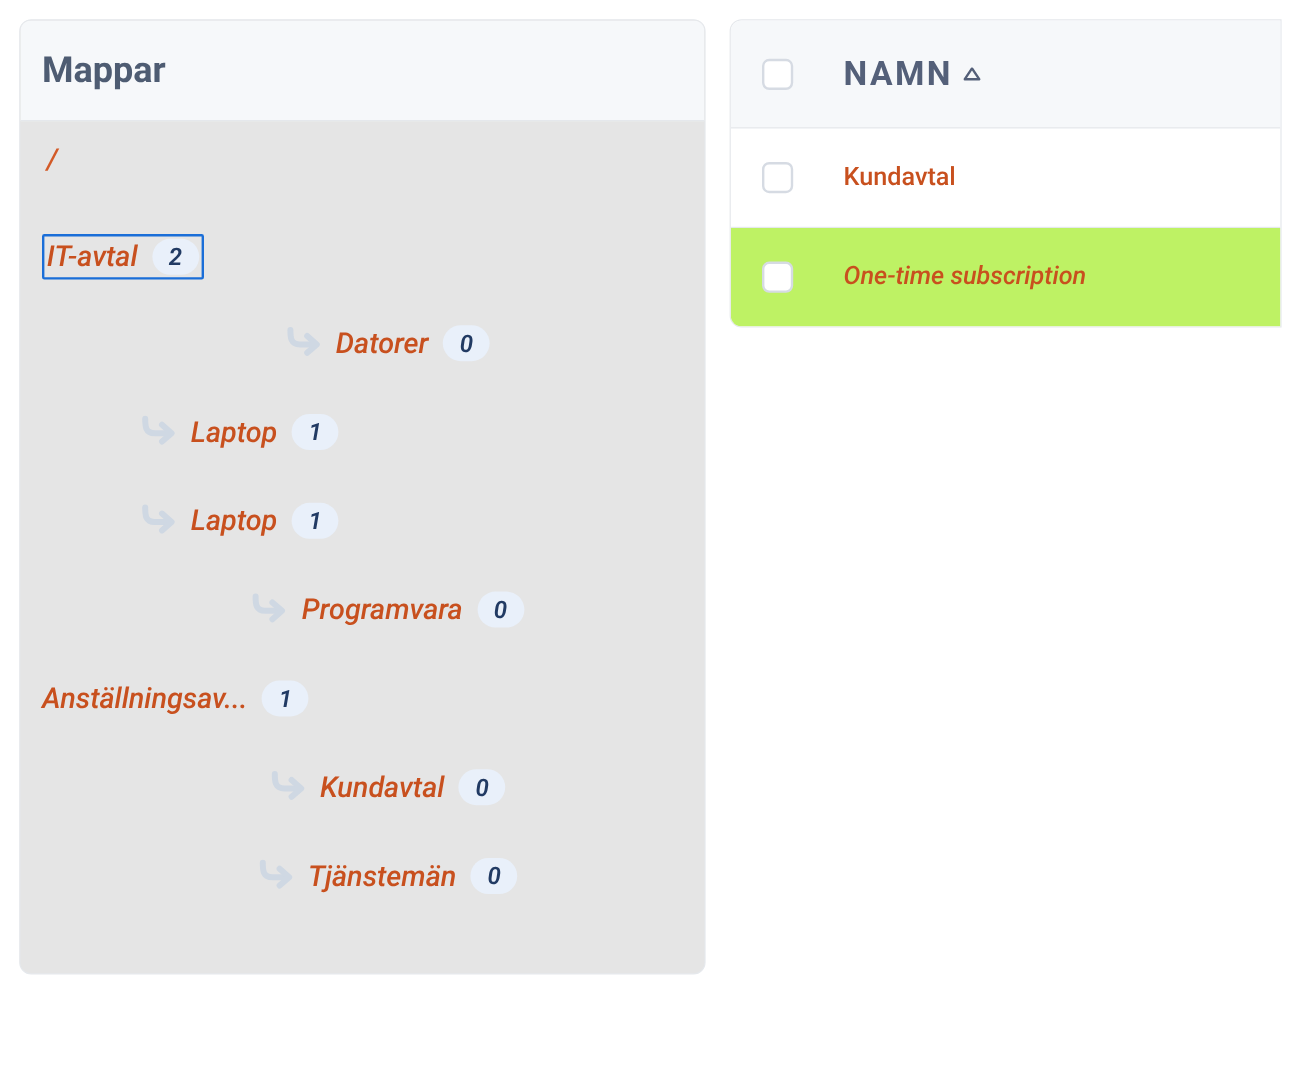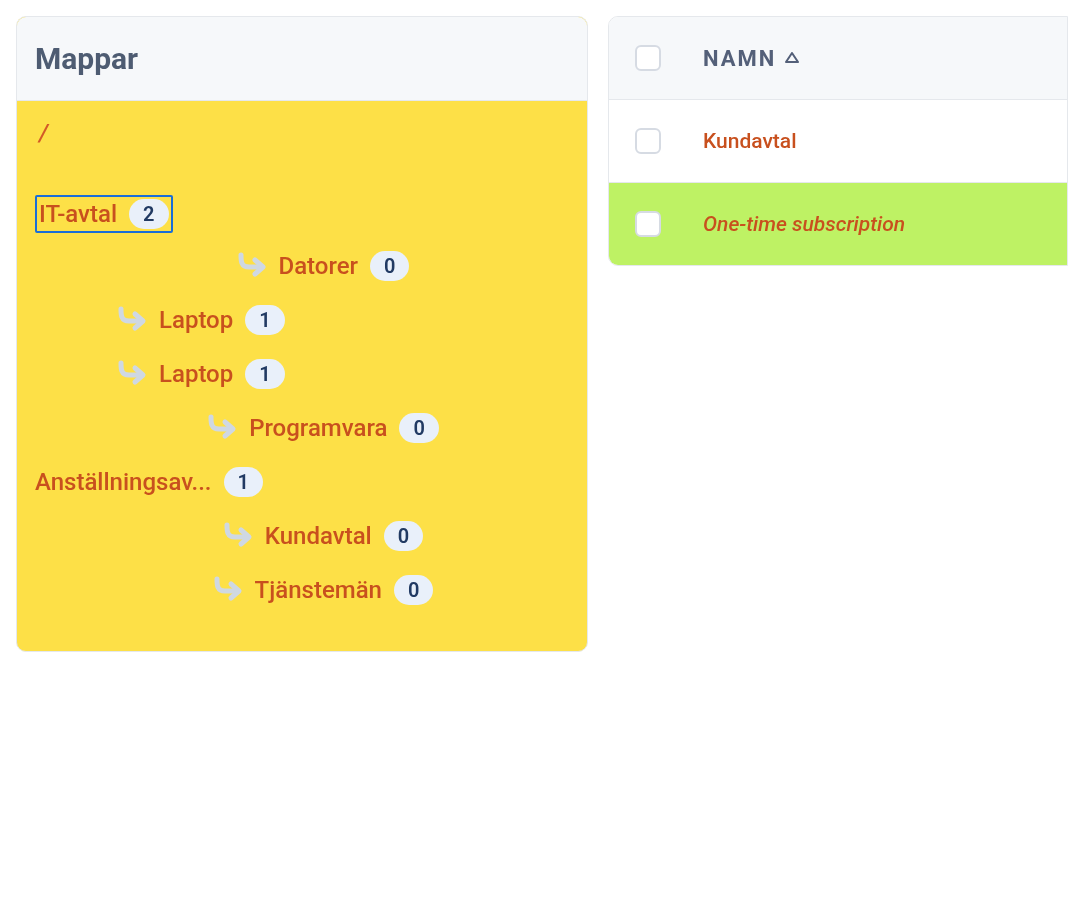--- a/index.html
+++ b/index.html
@@ -9,21 +9,21 @@
     }
     body {
       font-family: -apple-system, BlinkMacSystemFont, 'Segoe UI', Roboto, Helvetica, Arial, sans-serif;
       background: #ffffff;
       padding: 16px;
       display: flex;
       gap: 20px;
       align-items: flex-start;
     }
     .panel {
-      background: #fde047;
+      background: #e5e5e5;
       border: 1px solid #e5e8ec;
       border-radius: 10px;
       overflow: hidden;
     }
     .sidebar {
       width: 580px;
     }
     .sidebar-header {
       background: #f6f8fa;
       padding: 24px 18px 24px 18px;
@@ -43,23 +43,24 @@
       font-style: italic;
       font-weight: 500;
       margin-bottom: 38px;
       padding-left: 4px;
     }
     .tree-item {
       display: flex;
       align-items: center;
       gap: 8px;
       padding: 6px 0;
-      margin-bottom: 12px;
+      margin-bottom: 32px;
       font-size: 24px;
       cursor: pointer;
+      font-style: italic;
     }
     .tree-item.level-0 {
       padding-left: 0;
       margin-top: 10px;
     }
     .tree-item.level-1 {
       padding-left: 40px;
       justify-content: center;
     }
     .tree-item.level-2 {
@@ -130,21 +131,21 @@
     .checkbox {
       width: 26px;
       height: 26px;
       border: 2px solid #d6dbe3;
       border-radius: 6px;
       background: #ffffff;
       cursor: pointer;
     }
     .col-label {
       color: #546079;
-      font-size: 22px;
+      font-size: 28px;
       font-weight: 700;
       letter-spacing: 2px;
       display: flex;
       align-items: center;
       gap: 8px;
       cursor: pointer;
     }
     .sort-caret {
       display: inline-flex;
     }

